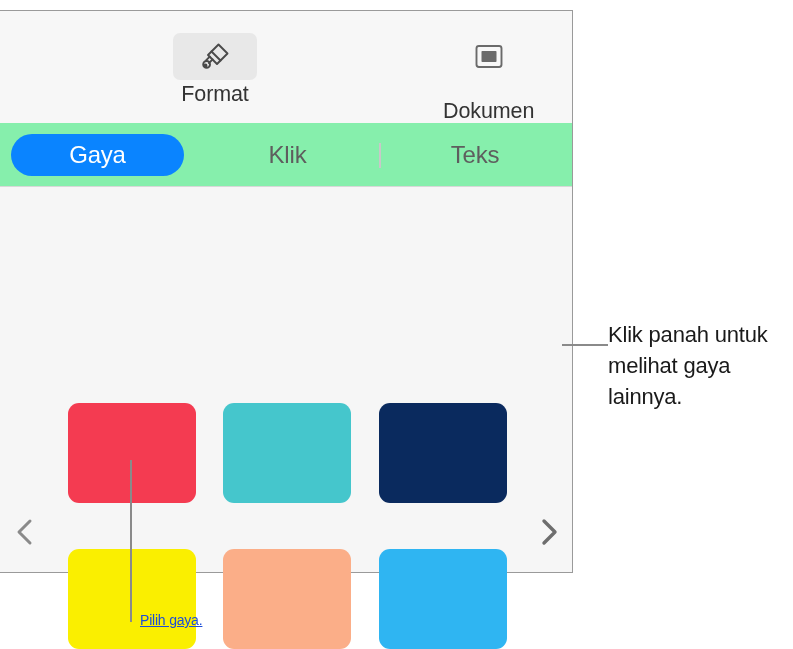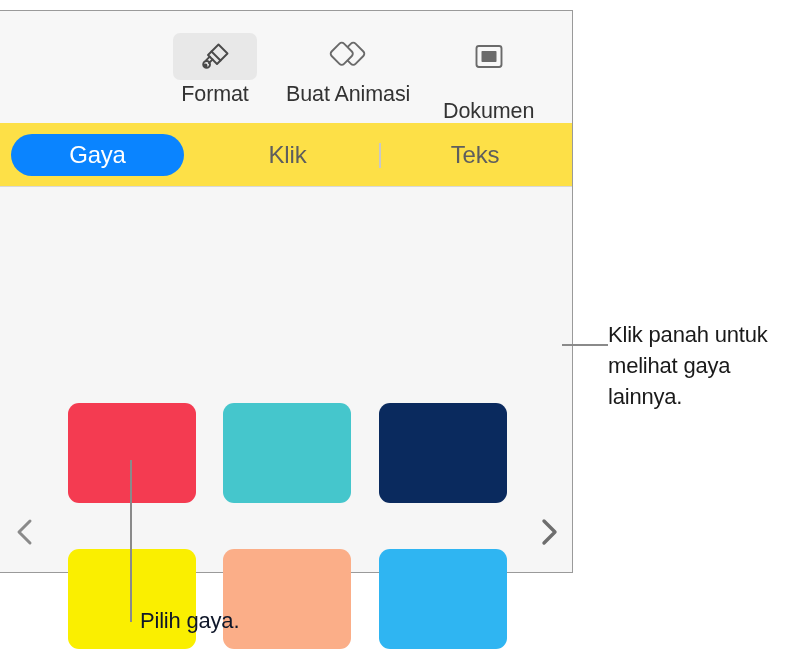--- a/index.html
+++ b/index.html
@@ -71,21 +71,21 @@
   #tool-animate  { left: 286px; }
   #tool-document { left: 443px; gap: 17px; }
 
   
   #tab-row {
     position: absolute;
     left: 0;
     top: 112px;
     right: 0;
     height: 63px;
-    background: #fde047;
+    background: #86efac;
     border-bottom: 1px solid #d8d8d8;
   }
   .tab {
     position: absolute;
     top: 11px;
     height: 42px;
     display: flex;
     align-items: center;
     justify-content: center;
     font-size: 24px;
@@ -161,24 +161,25 @@
     top: 344px;
     width: 46px;
     height: 2px;
     background: #8a8a8a;
   }
 
   #callout-bottom-text {
     position: absolute;
     left: 140px;
     top: 605px;
-    font-size: 22px;
+    font-size: 14px;
     line-height: 31px;
-    color: #0f172a;
+    color: #1d4ed8;
     letter-spacing: -0.2px;
+    text-decoration: underline;
   }
   #callout-bottom-leader {
     position: absolute;
     left: 130px;
     top: 460px;
     width: 2px;
     height: 162px;
     background: #8a8a8a;
   }
 </style>
@@ -198,31 +199,20 @@
             <path d="M11.8 16.6 L8.2 20.2"></path>
             <path d="M14.6 19.4 L11.0 23.0"></path>
             <circle cx="8.6" cy="24.4" r="3.4"></circle>
             <circle cx="7.6" cy="25.4" r="0.9" fill="#4a4a4a"></circle>
           </g>
         </svg>
       </div>
       <div class="tool-label">Format</div>
     </div>
 
-    <div class="tool-btn" id="tool-animate">
-      <div class="tool-icon-box">
-        <svg width="44" height="38" viewBox="0 0 44 38">
-          <g fill="#f7f7f7" stroke="#6a6a6a" stroke-width="1.9" stroke-linejoin="round">
-            <rect x="18.5" y="7.0" width="17.5" height="17.5" rx="3.2" transform="rotate(45 27.25 15.75)"></rect>
-            <rect x="7.0" y="7.0" width="17.5" height="17.5" rx="3.2" transform="rotate(45 15.75 15.75)"></rect>
-          </g>
-        </svg>
-      </div>
-      <div class="tool-label">Buat Animasi</div>
-    </div>
 
     <div class="tool-btn" id="tool-document">
       <div class="tool-icon-box">
         <svg width="34" height="30" viewBox="0 0 34 30">
           <rect x="4.5" y="4.0" width="25" height="21" rx="2.4" fill="none" stroke="#6a6a6a" stroke-width="1.9"></rect>
           <rect x="9.5" y="9.0" width="15" height="11" rx="0.8" fill="#6a6a6a"></rect>
         </svg>
       </div>
       <div class="tool-label">Dokumen</div>
     </div>

